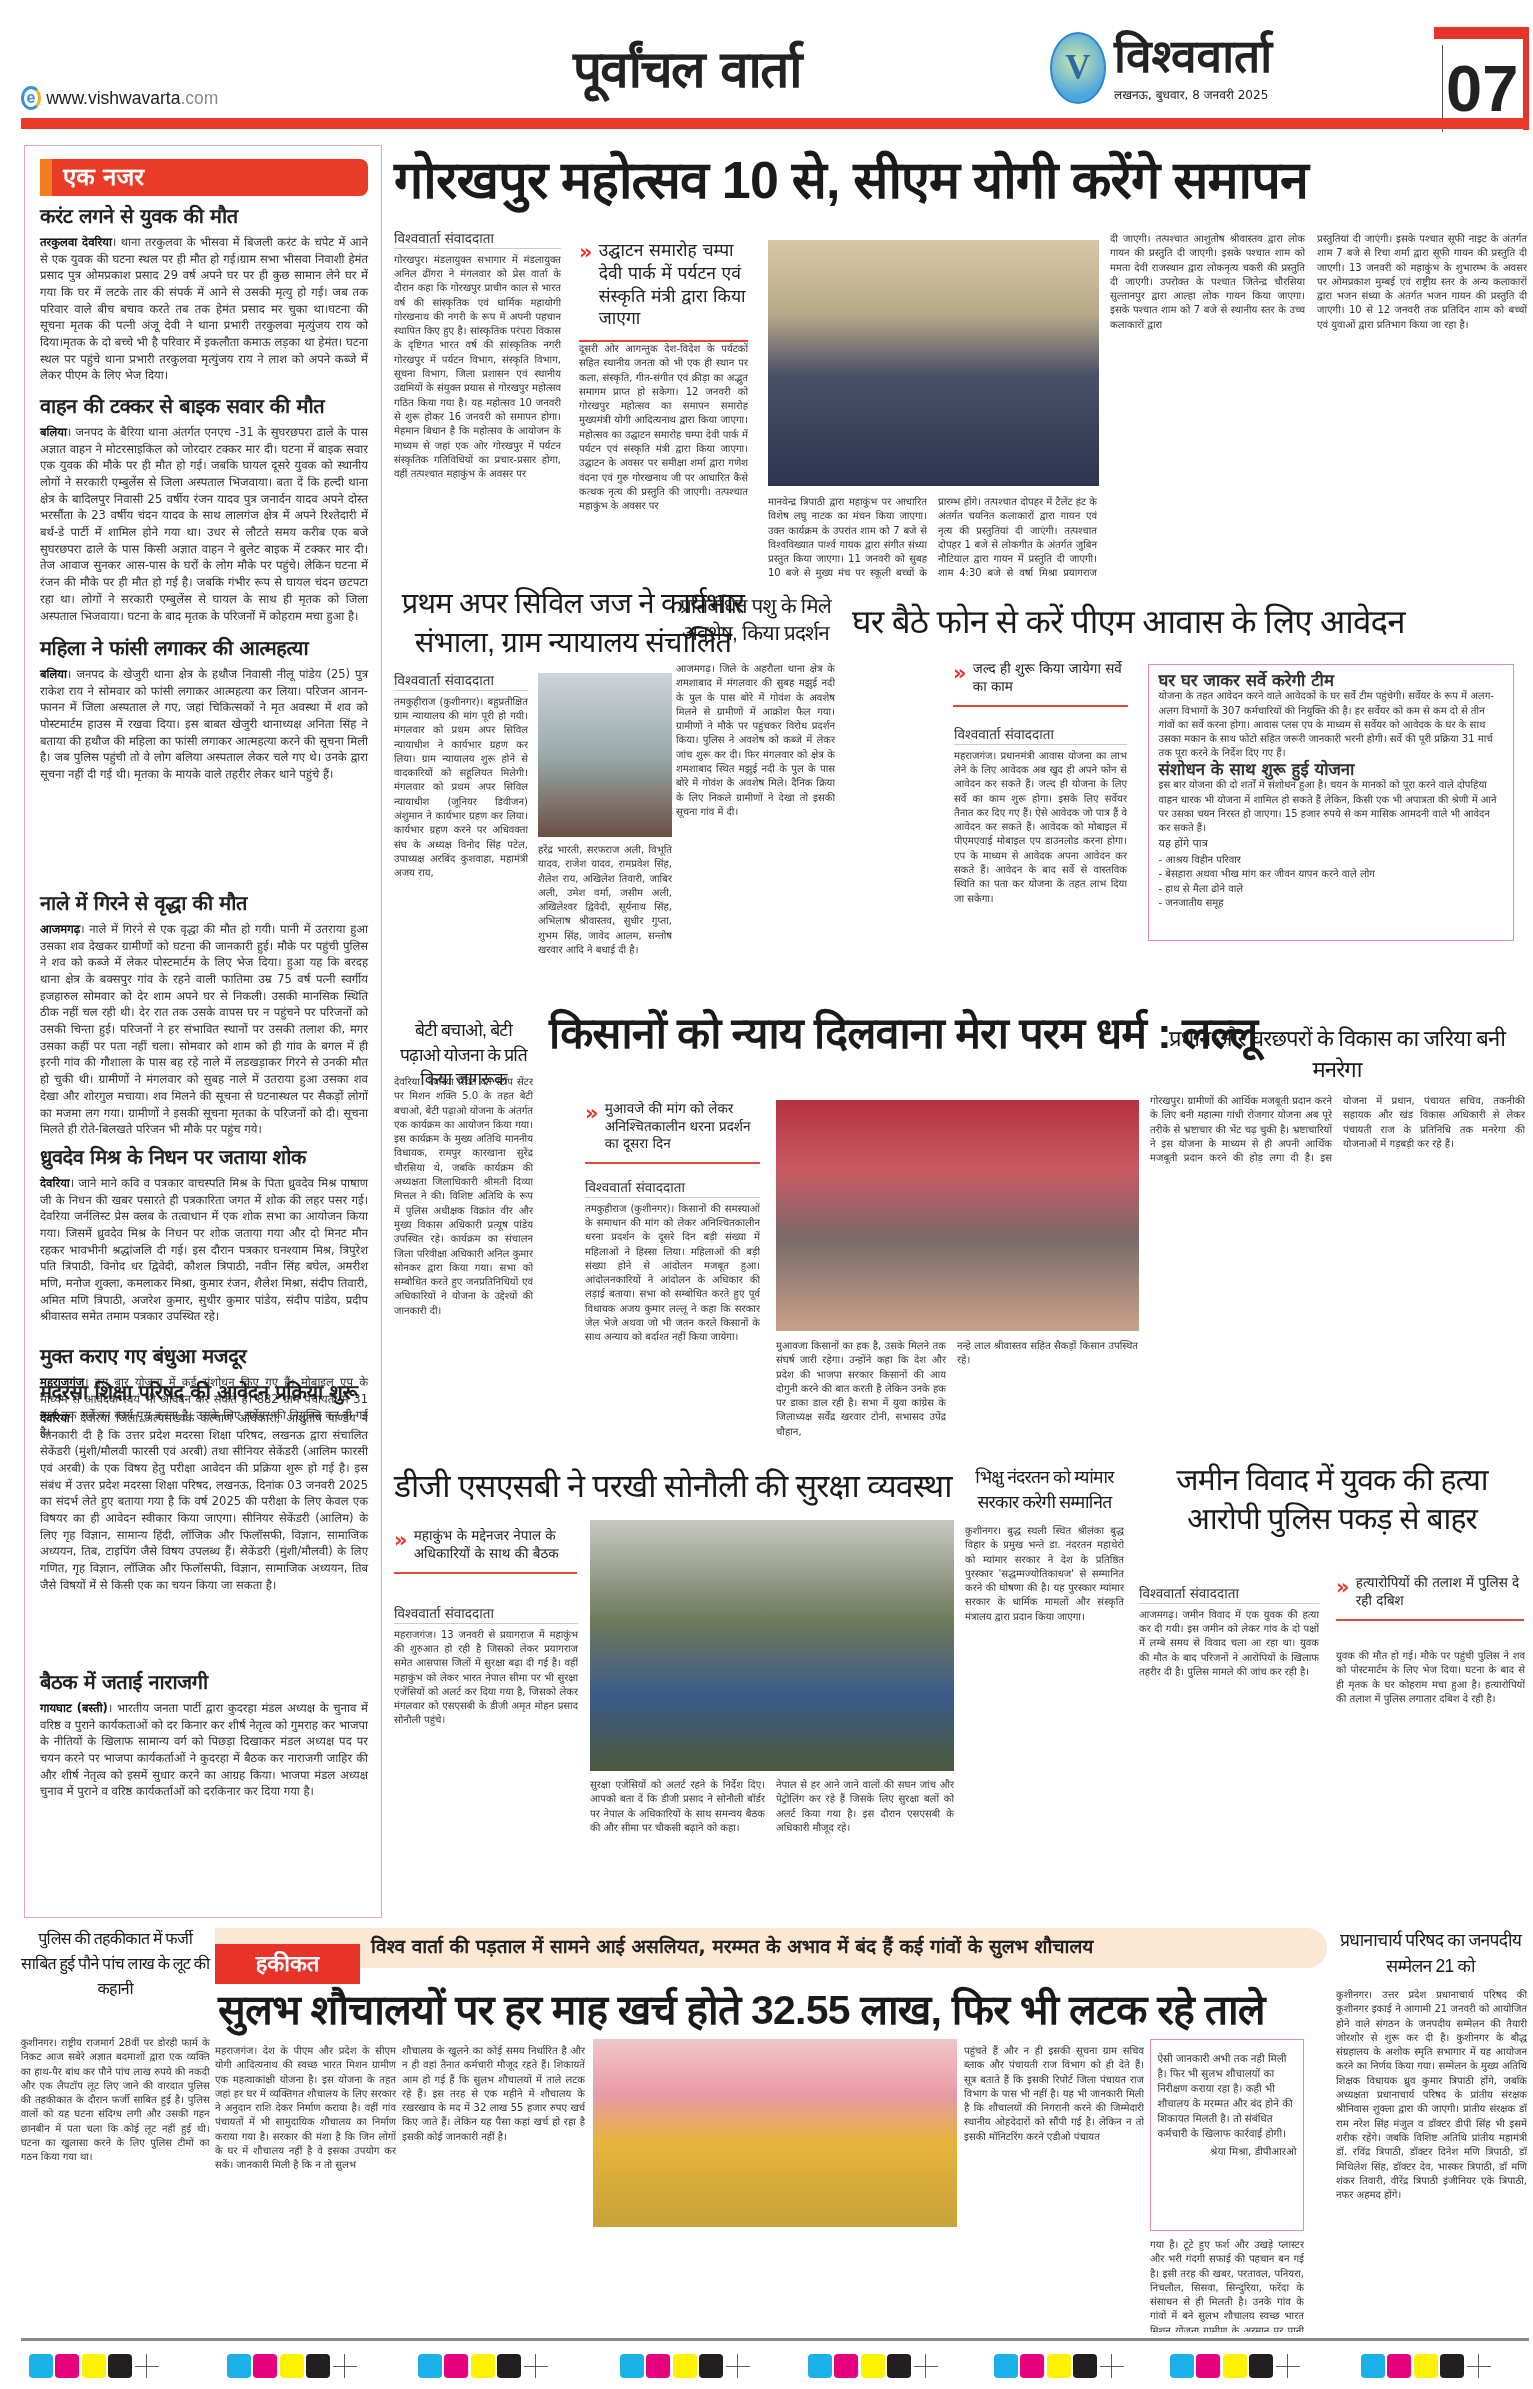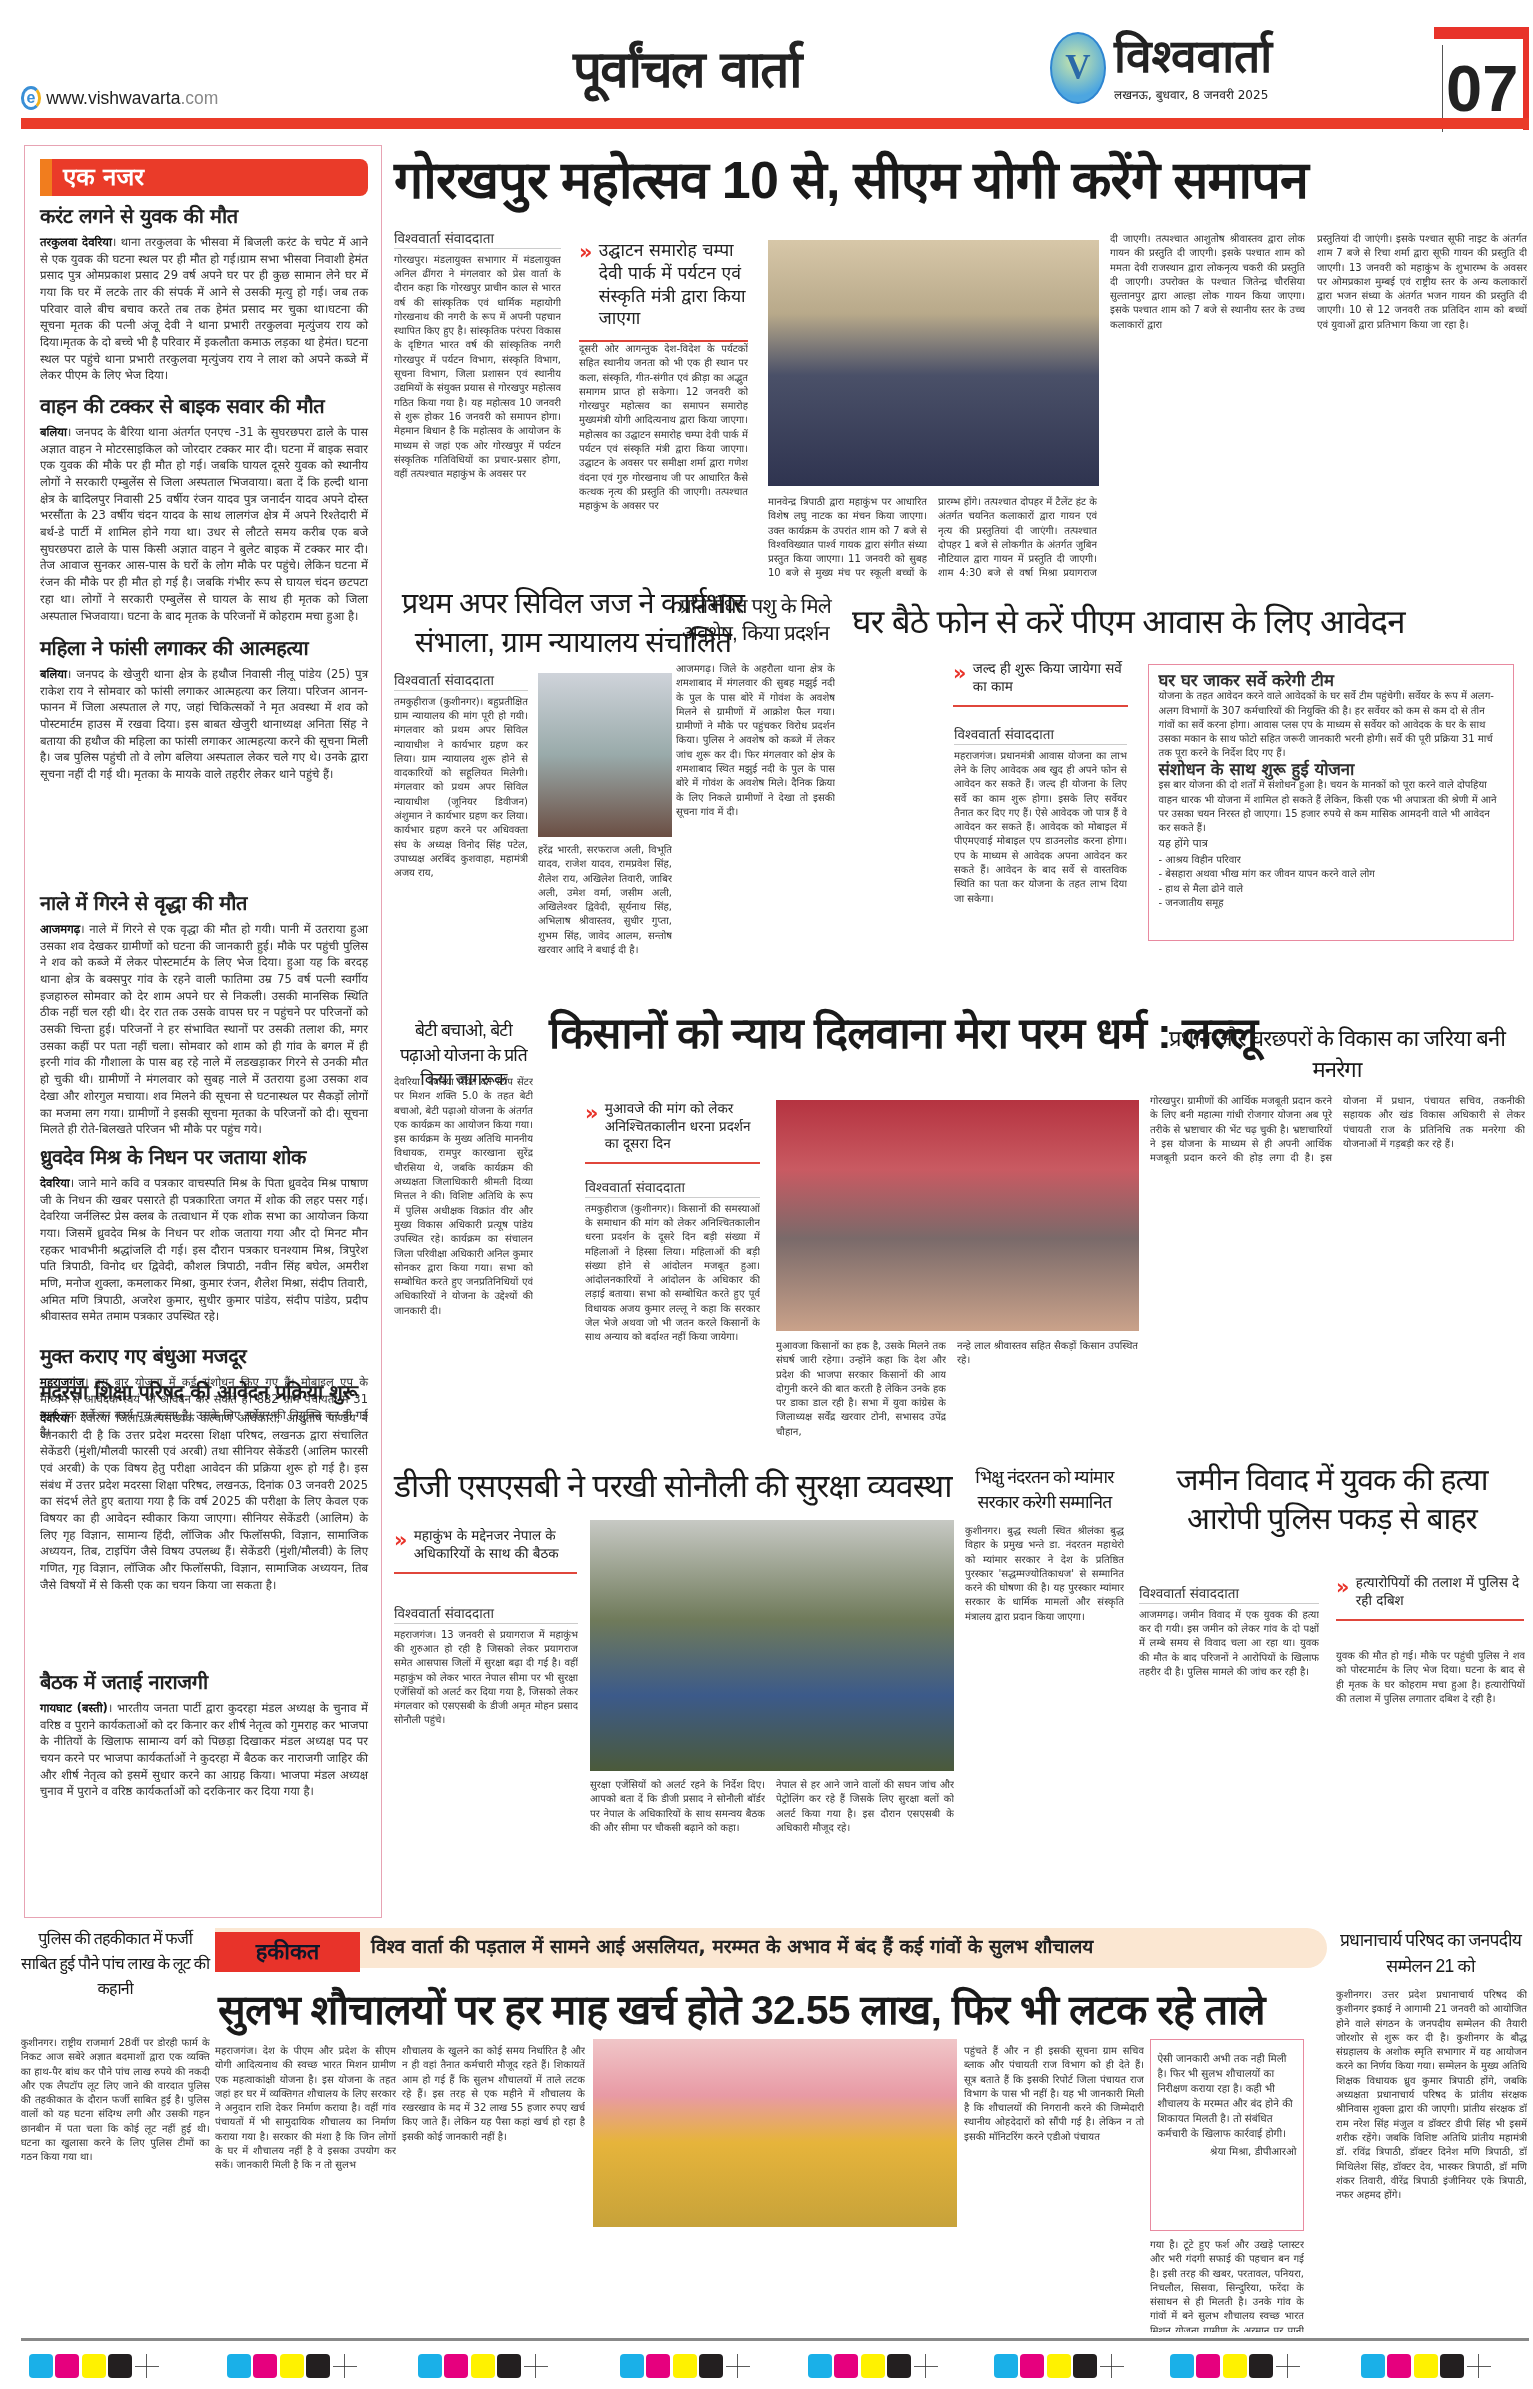--- a/index.html
+++ b/index.html
@@ -28,21 +28,21 @@
 .hl{display:flex;gap:6.4px;align-items:flex-start;font-size:17.5px;line-height:1.3;border-bottom:2.4px solid #e0463b;padding-bottom:9.5px}
 .hl .chev{color:#e8332a;font-weight:bold;font-size:20.7px}
 .photo{background:#9aa1a8;overflow:hidden}
 .ph-event{background:linear-gradient(180deg,#d7c7a8 0%,#b8a98a 30%,#4a5068 55%,#2f3450 100%)}
 .ph-judge{background:linear-gradient(180deg,#cfd3da 0%,#9aa 50%,#6b4e43 100%)}
 .ph-farm{background:linear-gradient(180deg,#b53340 0%,#c95a62 30%,#7a6a6a 60%,#caa28a 100%)}
 .ph-army{background:linear-gradient(180deg,#c7c9c4 0%,#6f7a5a 40%,#3c5a8a 70%,#4b5a3a 100%)}
 .ph-toilet{background:linear-gradient(180deg,#f0c6c8 0%,#e89aa5 30%,#e6b43b 55%,#c7a23a 100%)}
 .boxpink{border:1.6px solid #e88aa0}
 .hakikat{left:215px;top:1928px;width:1112px;height:40px;background:#fbe7d2;border-radius:0 20px 20px 0}
-.hakikat .tag{position:absolute;left:0;top:4px;width:145px;height:40px;background:#e8332a;color:#0f172a;font-size:22px;font-weight:bold;text-align:center;line-height:40px}
+.hakikat .tag{position:absolute;left:0;top:16px;width:145px;height:40px;background:#e8332a;color:#ffffff;font-size:22px;font-weight:bold;text-align:center;line-height:40px}
 .hakikat .txt{position:absolute;left:156px;top:4.8px;font-size:19px;font-weight:bold;white-space:nowrap}
 .footline{left:20.7px;top:2338px;width:1508px;height:3.2px;background:#888}
 .reg{position:absolute;top:2354px;display:flex;gap:2.4px}
 .reg i{display:block;width:24px;height:24px;border-radius:4px}
 .reg .c{background:#1ab0e8}.reg .m{background:#e6007e}.reg .y{background:#fff200}.reg .k{background:#231f20}
 .reg .cross{width:24px;height:24px;border:none;background:linear-gradient(#333,#333) center/0.8px 100% no-repeat,linear-gradient(#333,#333) center/100% 0.8px no-repeat}
 </style>
 </head>
 <body>
 

